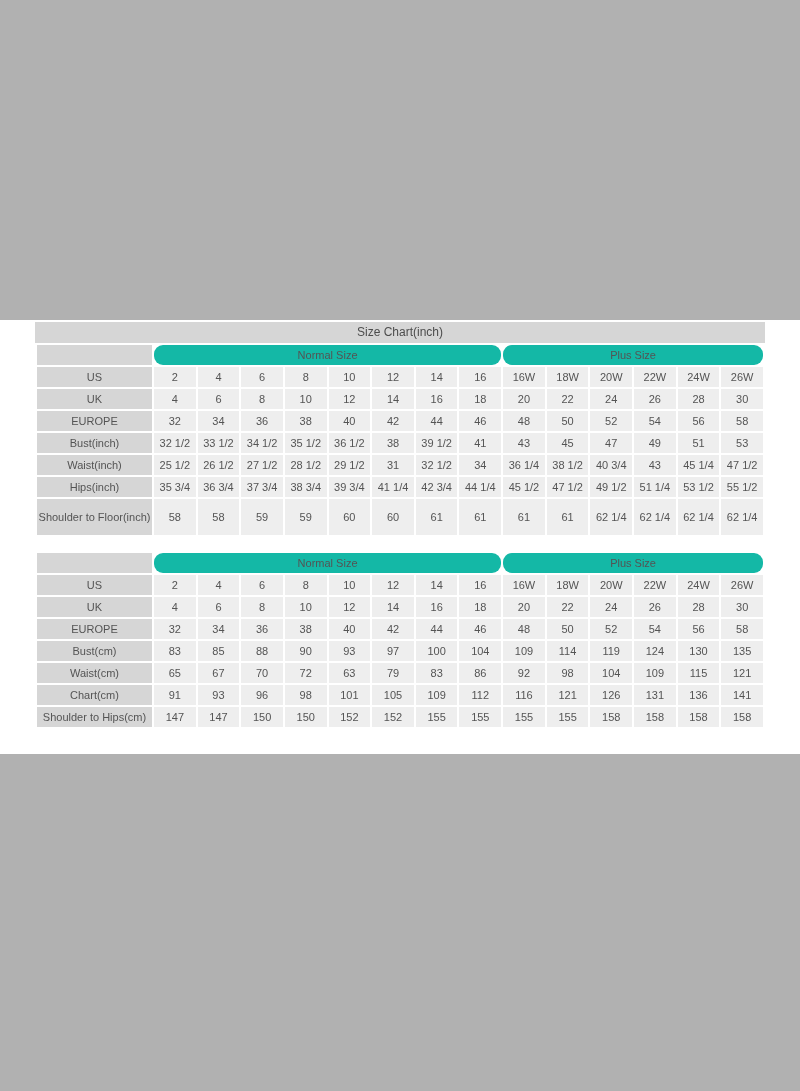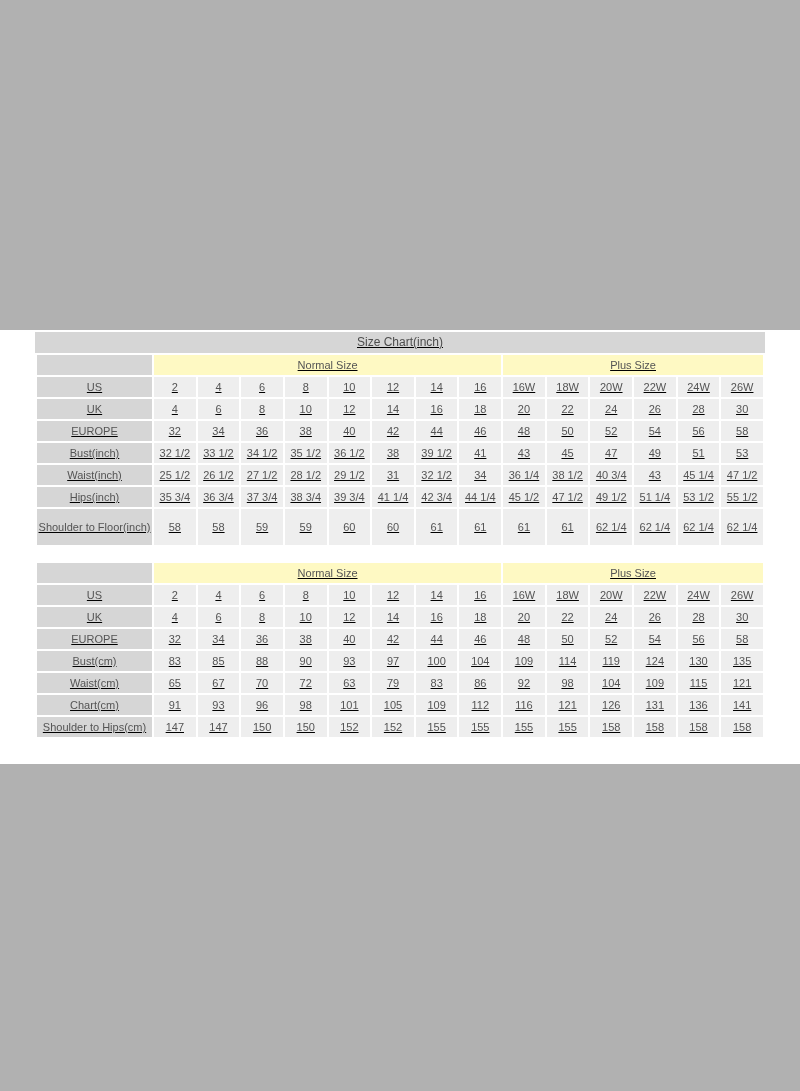--- a/index.html
+++ b/index.html
@@ -7,26 +7,25 @@
   .canvas {
     position: relative;
     width: 800px;
     height: 1091px;
     background: #b1b1b1;
     overflow: hidden;
   }
   .panel {
     position: absolute;
     left: 0;
-    top: 330px;
+    top: 320px;
     width: 800px;
     height: 434px;
     background: #ffffff;
     padding: 2px 35px 0 35px;
-    text-decoration: underline;
   }
   .size-table-block { width: 730px; }
   .size-table-block.second { margin-top: 14px; }
   .title-bar {
     width: 730px;
     height: 21px;
     line-height: 21px;
     background: #d6d6d6;
     color: #4d4d4d;
     font-size: 12px;
@@ -47,21 +46,22 @@
     color: #545454;
     background: #eeeeee;
     padding: 0 1px;
     overflow: hidden;
   }
   table.size-table td.corner,
   table.size-table td.label {
     background: #d6d6d6;
   }
   table.size-table td.group-head {
-    background: #fef9c3;
+    background: #14b8a6;
+    border-radius: 9px;
   }
   .table-1 td.label { white-space: nowrap; }
   .table-0 tr.row-tall td { height: 36px; }
 </style>
 </head>
 <body>
 
 <div class="canvas">
   <div class="panel">
 

